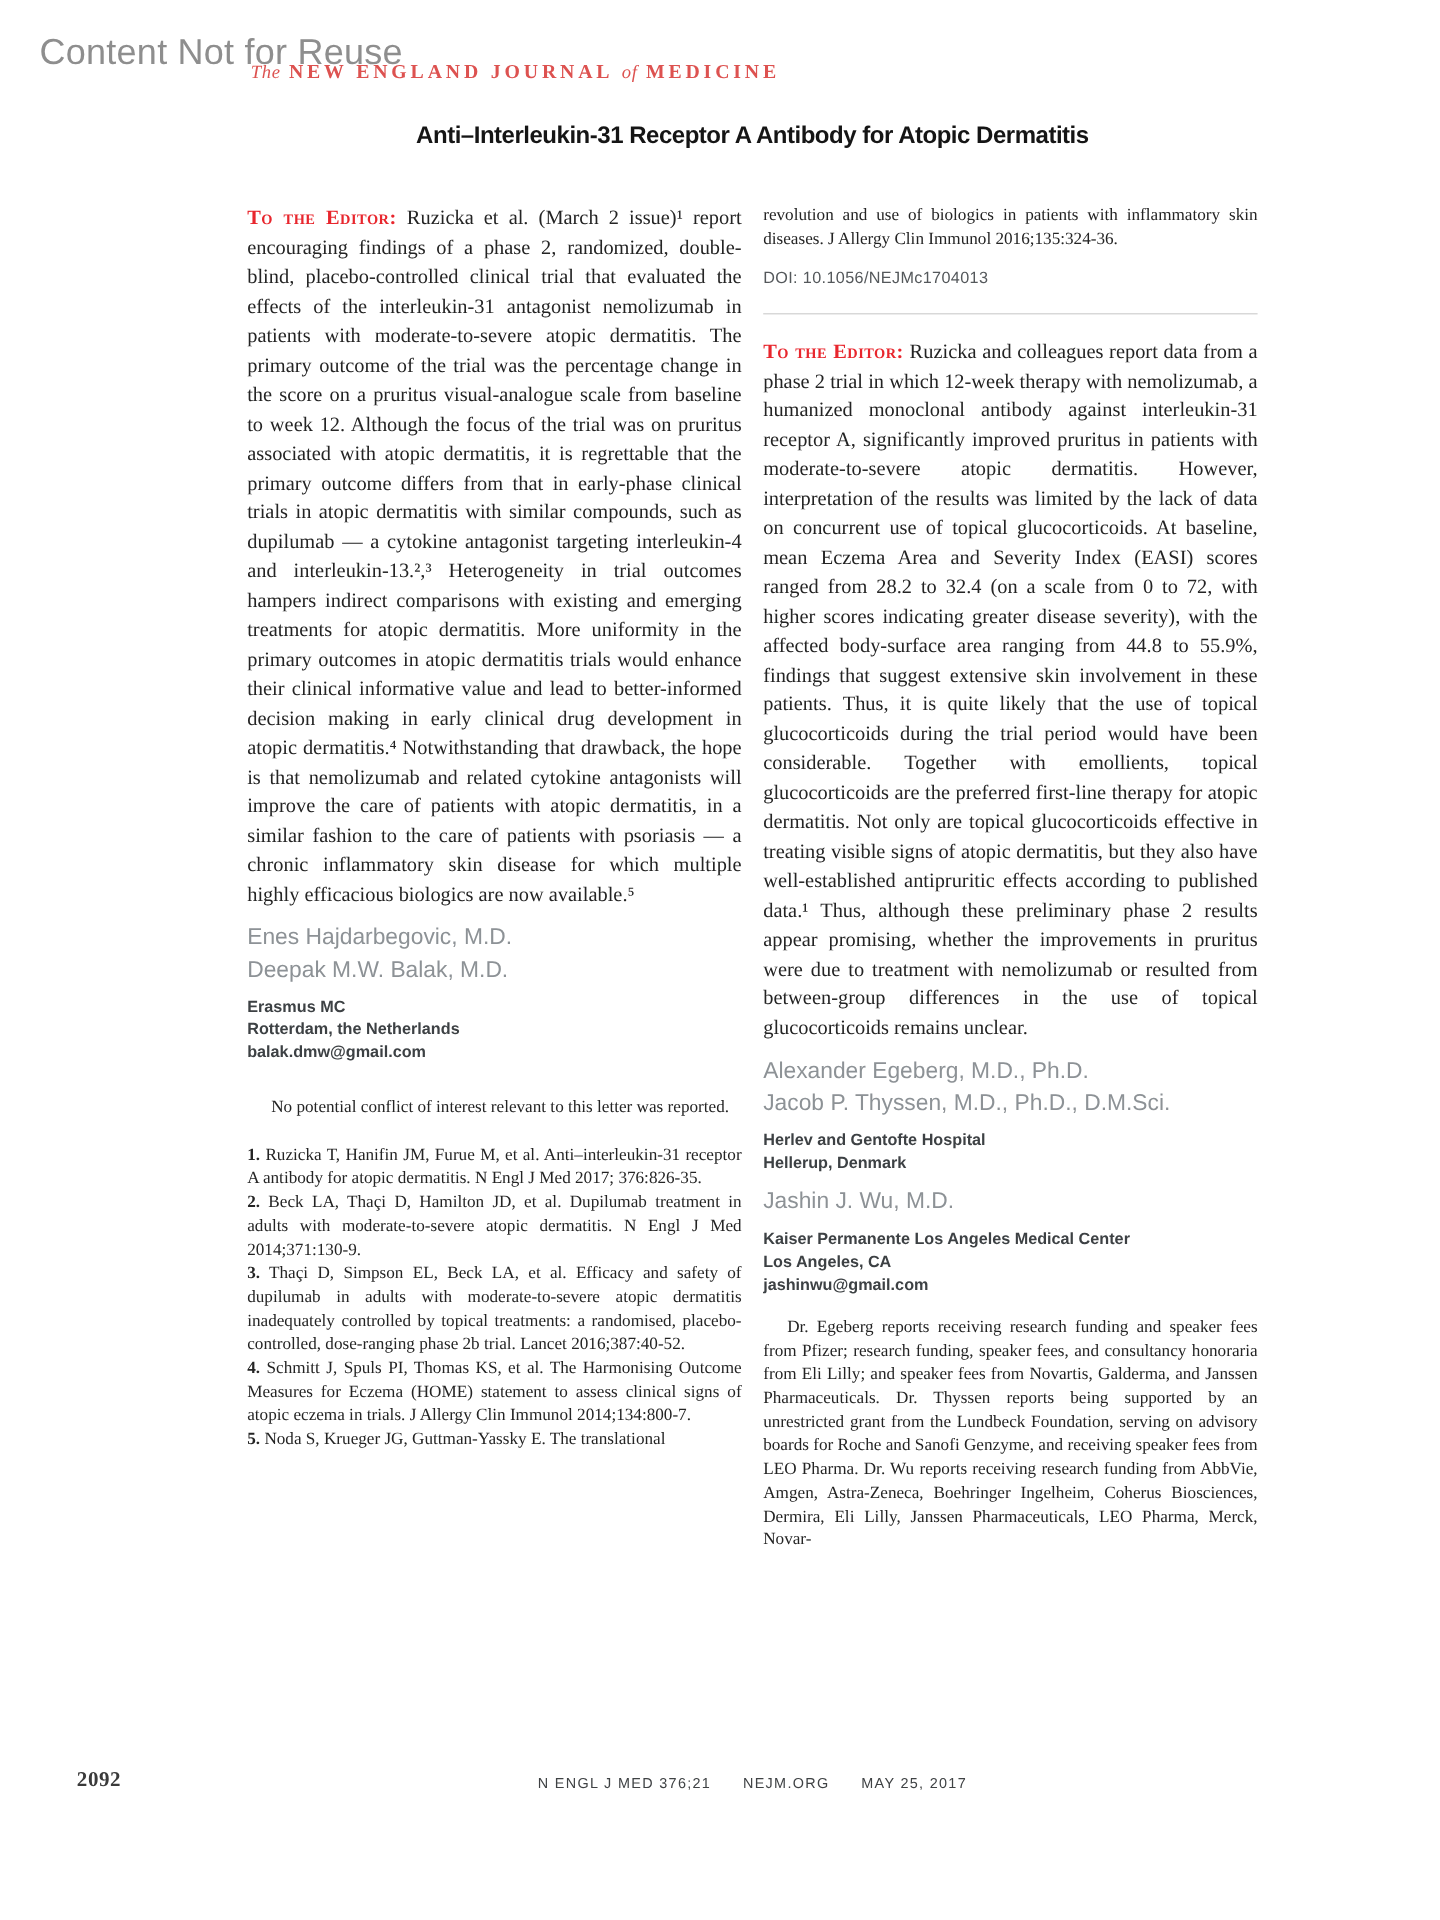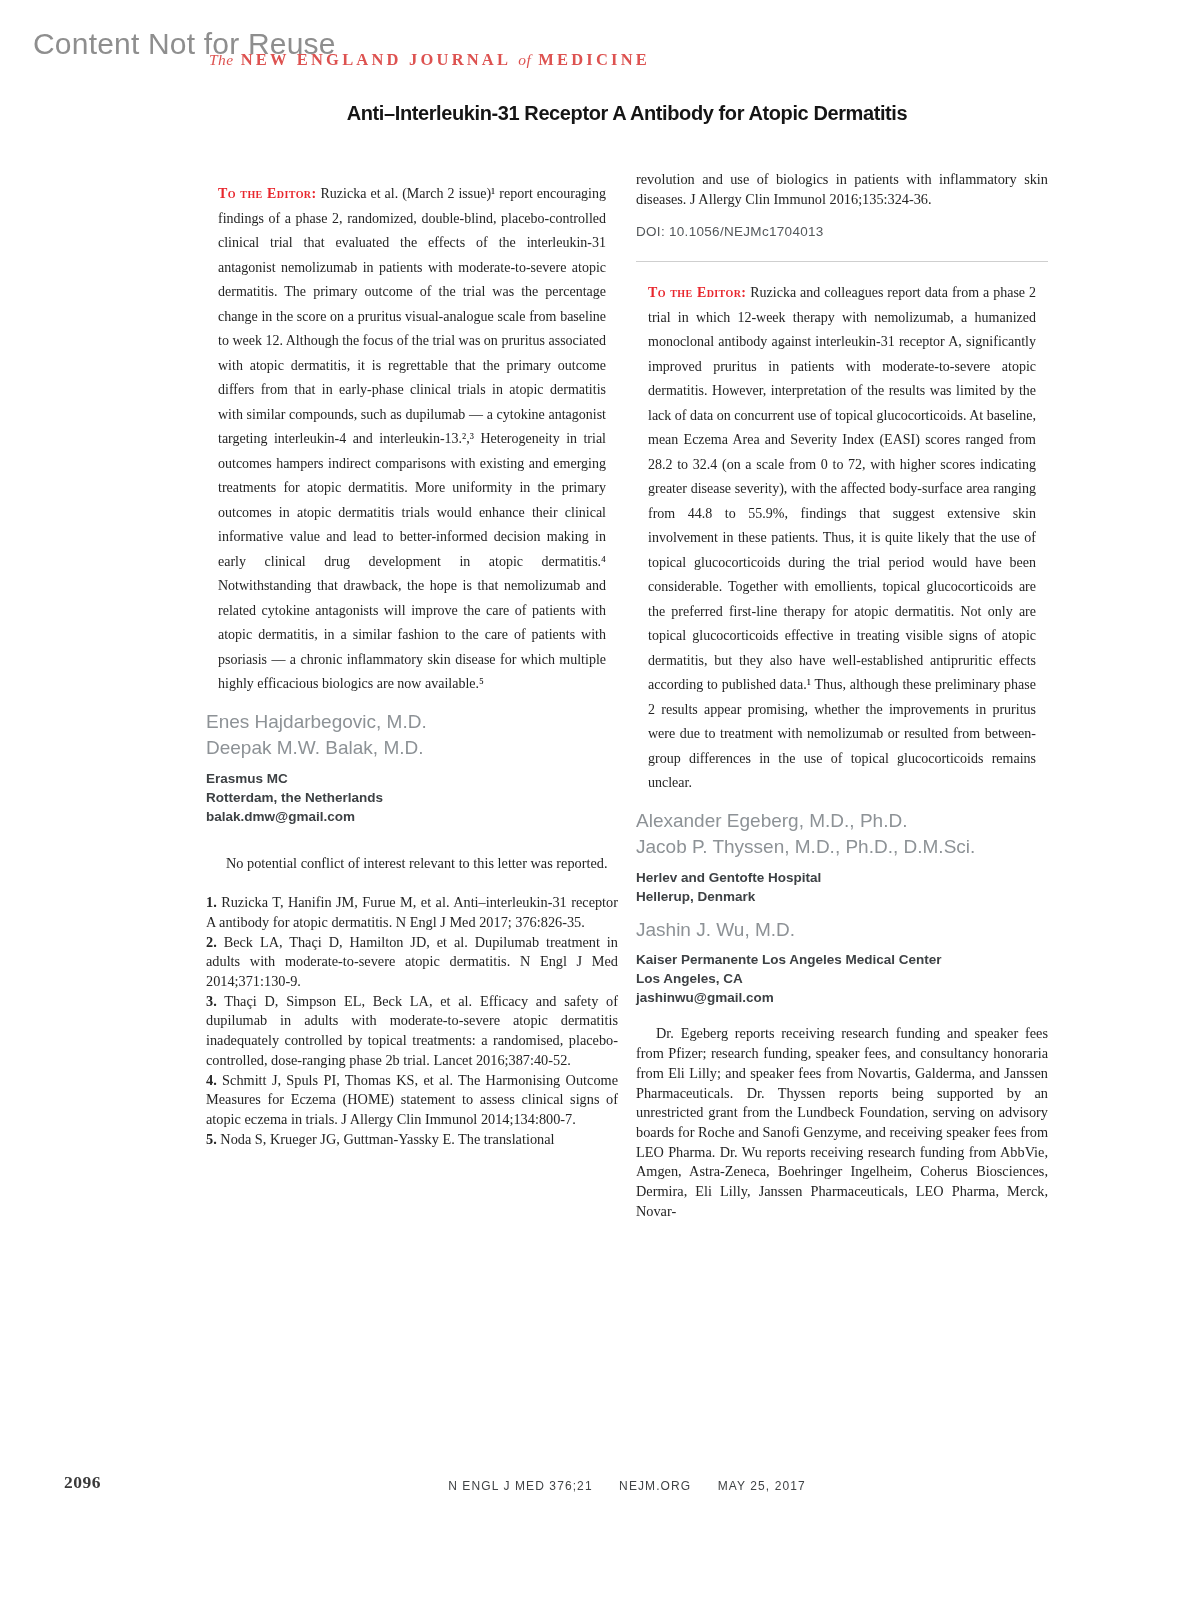--- a/index.html
+++ b/index.html
@@ -14,21 +14,21 @@
   .masthead .caps{font-size:16.5px;font-weight:bold;letter-spacing:3.2px;}
   .masthead .ital{font-size:15.5px;font-style:italic;letter-spacing:0.5px;margin:0 3px;}
 
   .title{position:absolute;left:206px;top:102px;width:842px;text-align:center;
          font-family:"Liberation Sans",sans-serif;font-weight:bold;font-size:20px;
          letter-spacing:-0.4px;color:#151515;margin:0;}
 
   .columns{position:absolute;left:206px;top:170px;width:842px;display:flex;gap:18px;}
   .col{width:412px;}
 
-  .body-para{font-size:14px;line-height:24.5px;text-align:justify;margin:12px;
+  .body-para{font-size:17px;line-height:24.5px;text-align:justify;margin:0;
              text-justify:inter-word;}
   .leadin{font-weight:bold;color:#e8262d;font-variant:small-caps;
           font-family:"Liberation Serif",serif;letter-spacing:0.4px;}
 
   .authors{margin-top:11px;font-family:"Liberation Sans",sans-serif;
            font-size:19px;line-height:26.5px;color:#8d9296;}
   .affil{margin-top:7px;font-family:"Liberation Sans",sans-serif;font-weight:bold;
          font-size:13.5px;line-height:19px;color:#3d4144;}
 
   .note{margin-top:28px;font-size:14.3px;line-height:19.7px;text-align:justify;
@@ -143,20 +143,20 @@
       <div class="affil">
         <div>Kaiser Permanente Los Angeles Medical Center</div>
         <div>Los Angeles, CA</div>
         <div>jashinwu@gmail.com</div>
       </div>
 
       <p class="disclosure">Dr. Egeberg reports receiving research funding and speaker fees from Pfizer; research funding, speaker fees, and consultancy honoraria from Eli Lilly; and speaker fees from Novartis, Galderma, and Janssen Pharmaceuticals. Dr. Thyssen reports being supported by an unrestricted grant from the Lundbeck Foundation, serving on advisory boards for Roche and Sanofi Genzyme, and receiving speaker fees from LEO Pharma. Dr. Wu reports receiving research funding from AbbVie, Amgen, Astra-Zeneca, Boehringer Ingelheim, Coherus Biosciences, Dermira, Eli Lilly, Janssen Pharmaceuticals, LEO Pharma, Merck, Novar-</p>
     </div>
   </div>
 
-  <div class="pageno">2096</div>
+  <div class="pageno">2092</div>
   <div class="footerline">
     <span>N ENGL J MED 376;21</span>
     <span>NEJM.ORG</span>
     <span>MAY 25, 2017</span>
   </div>
 
 </div>
 
 </body></html>

